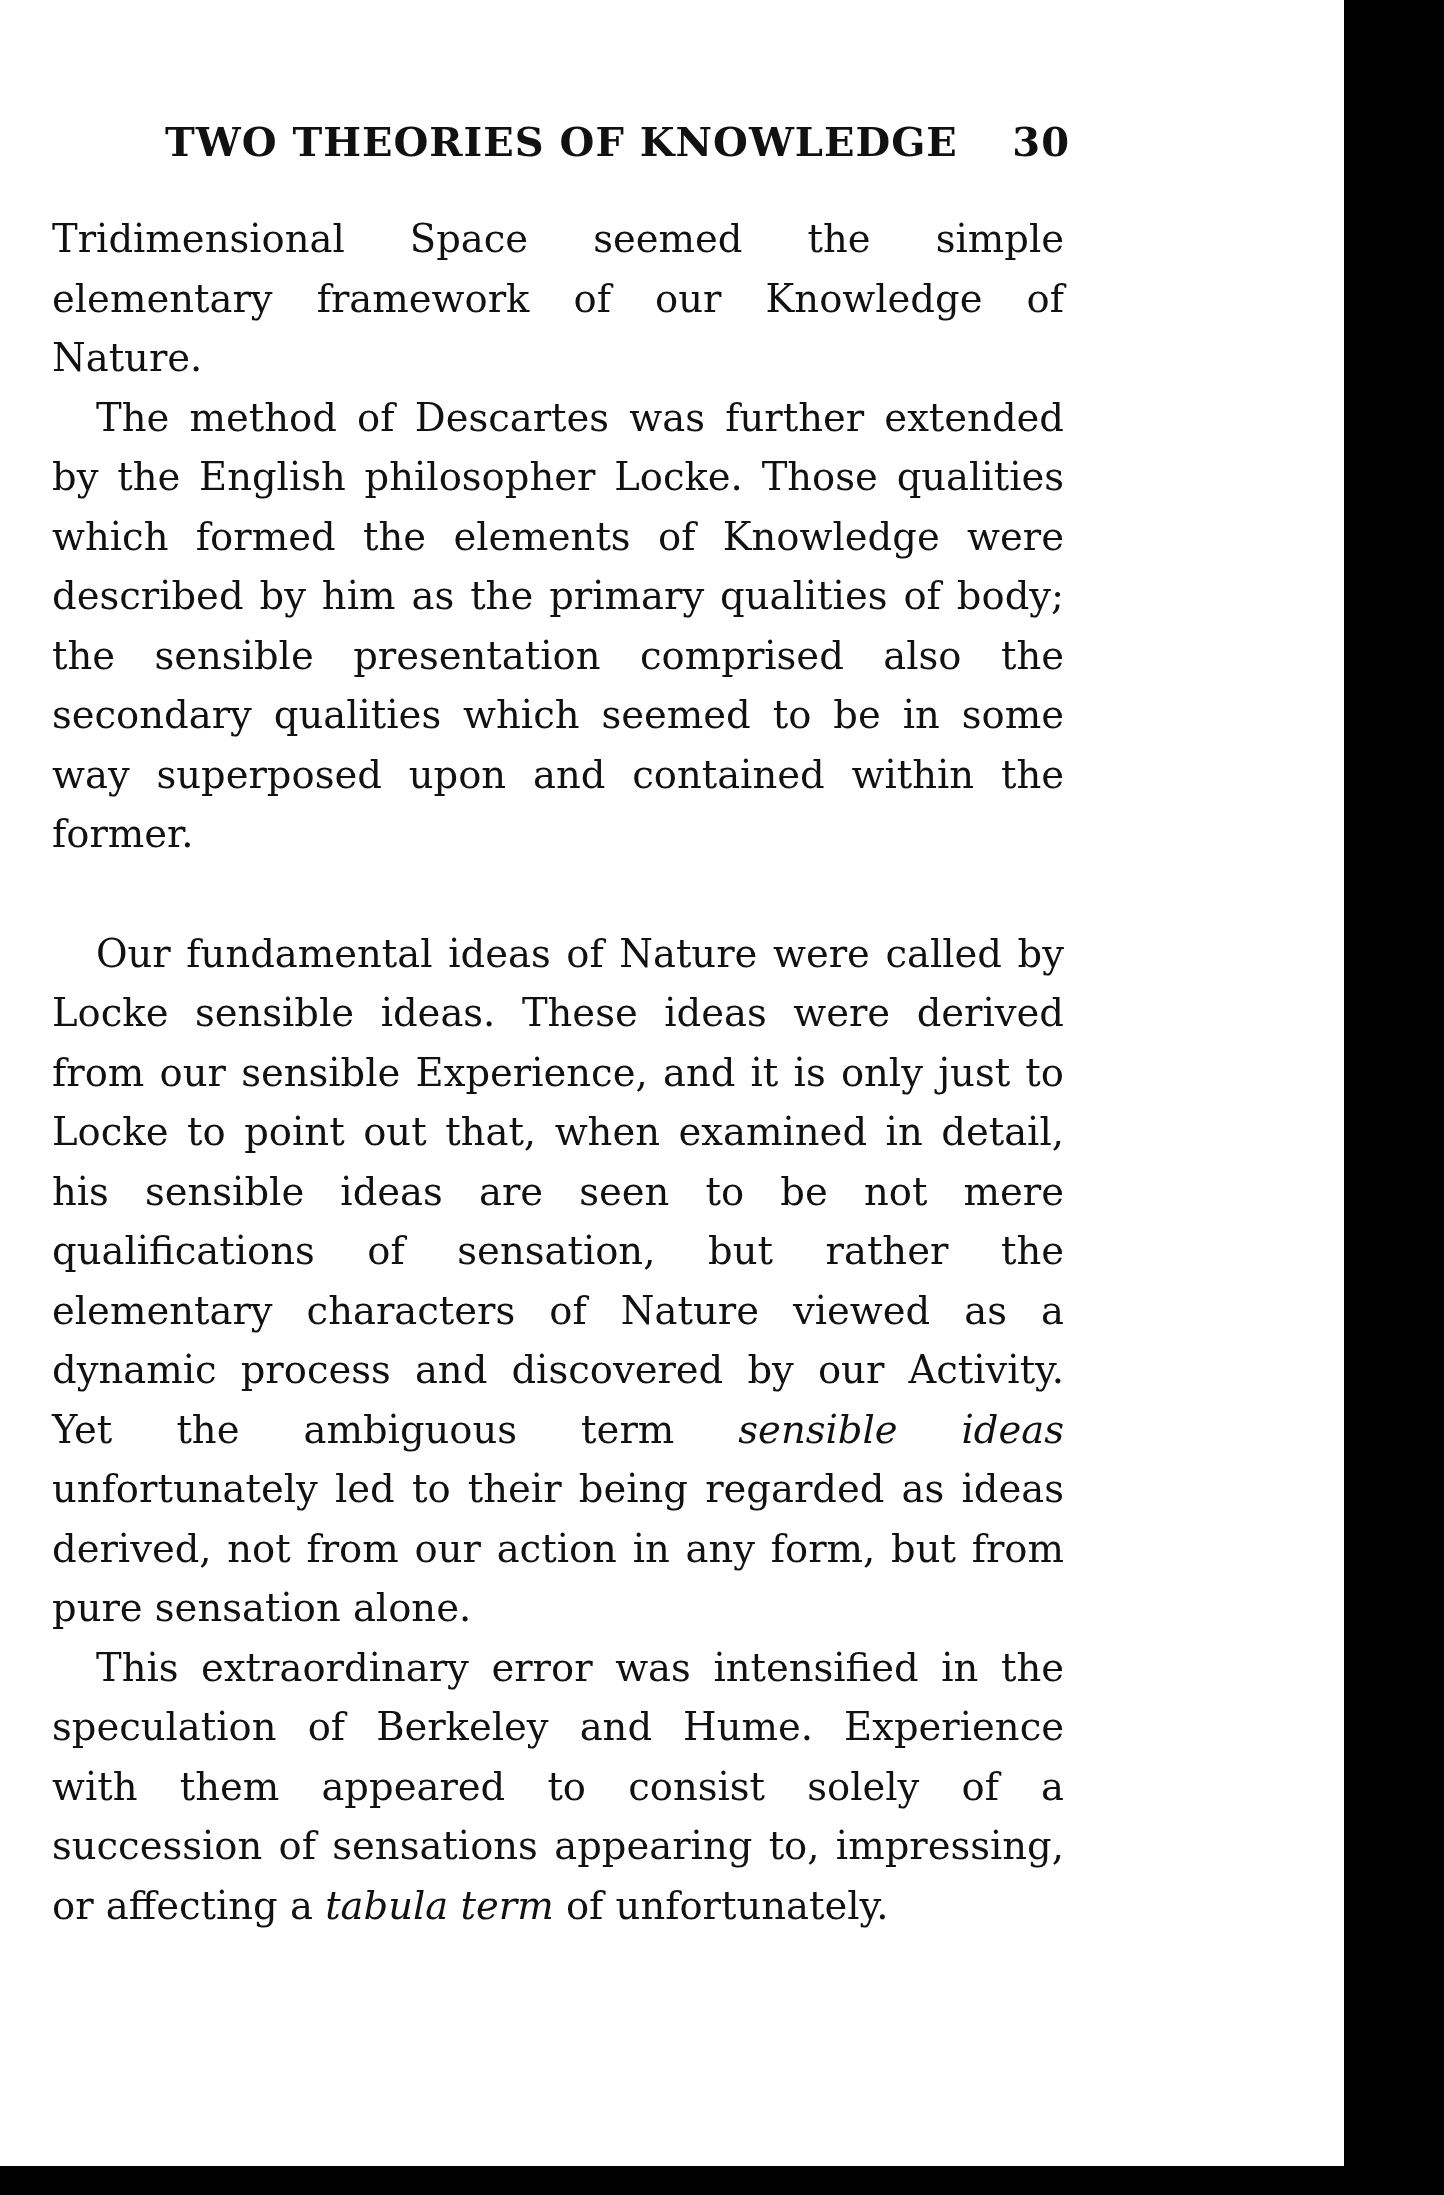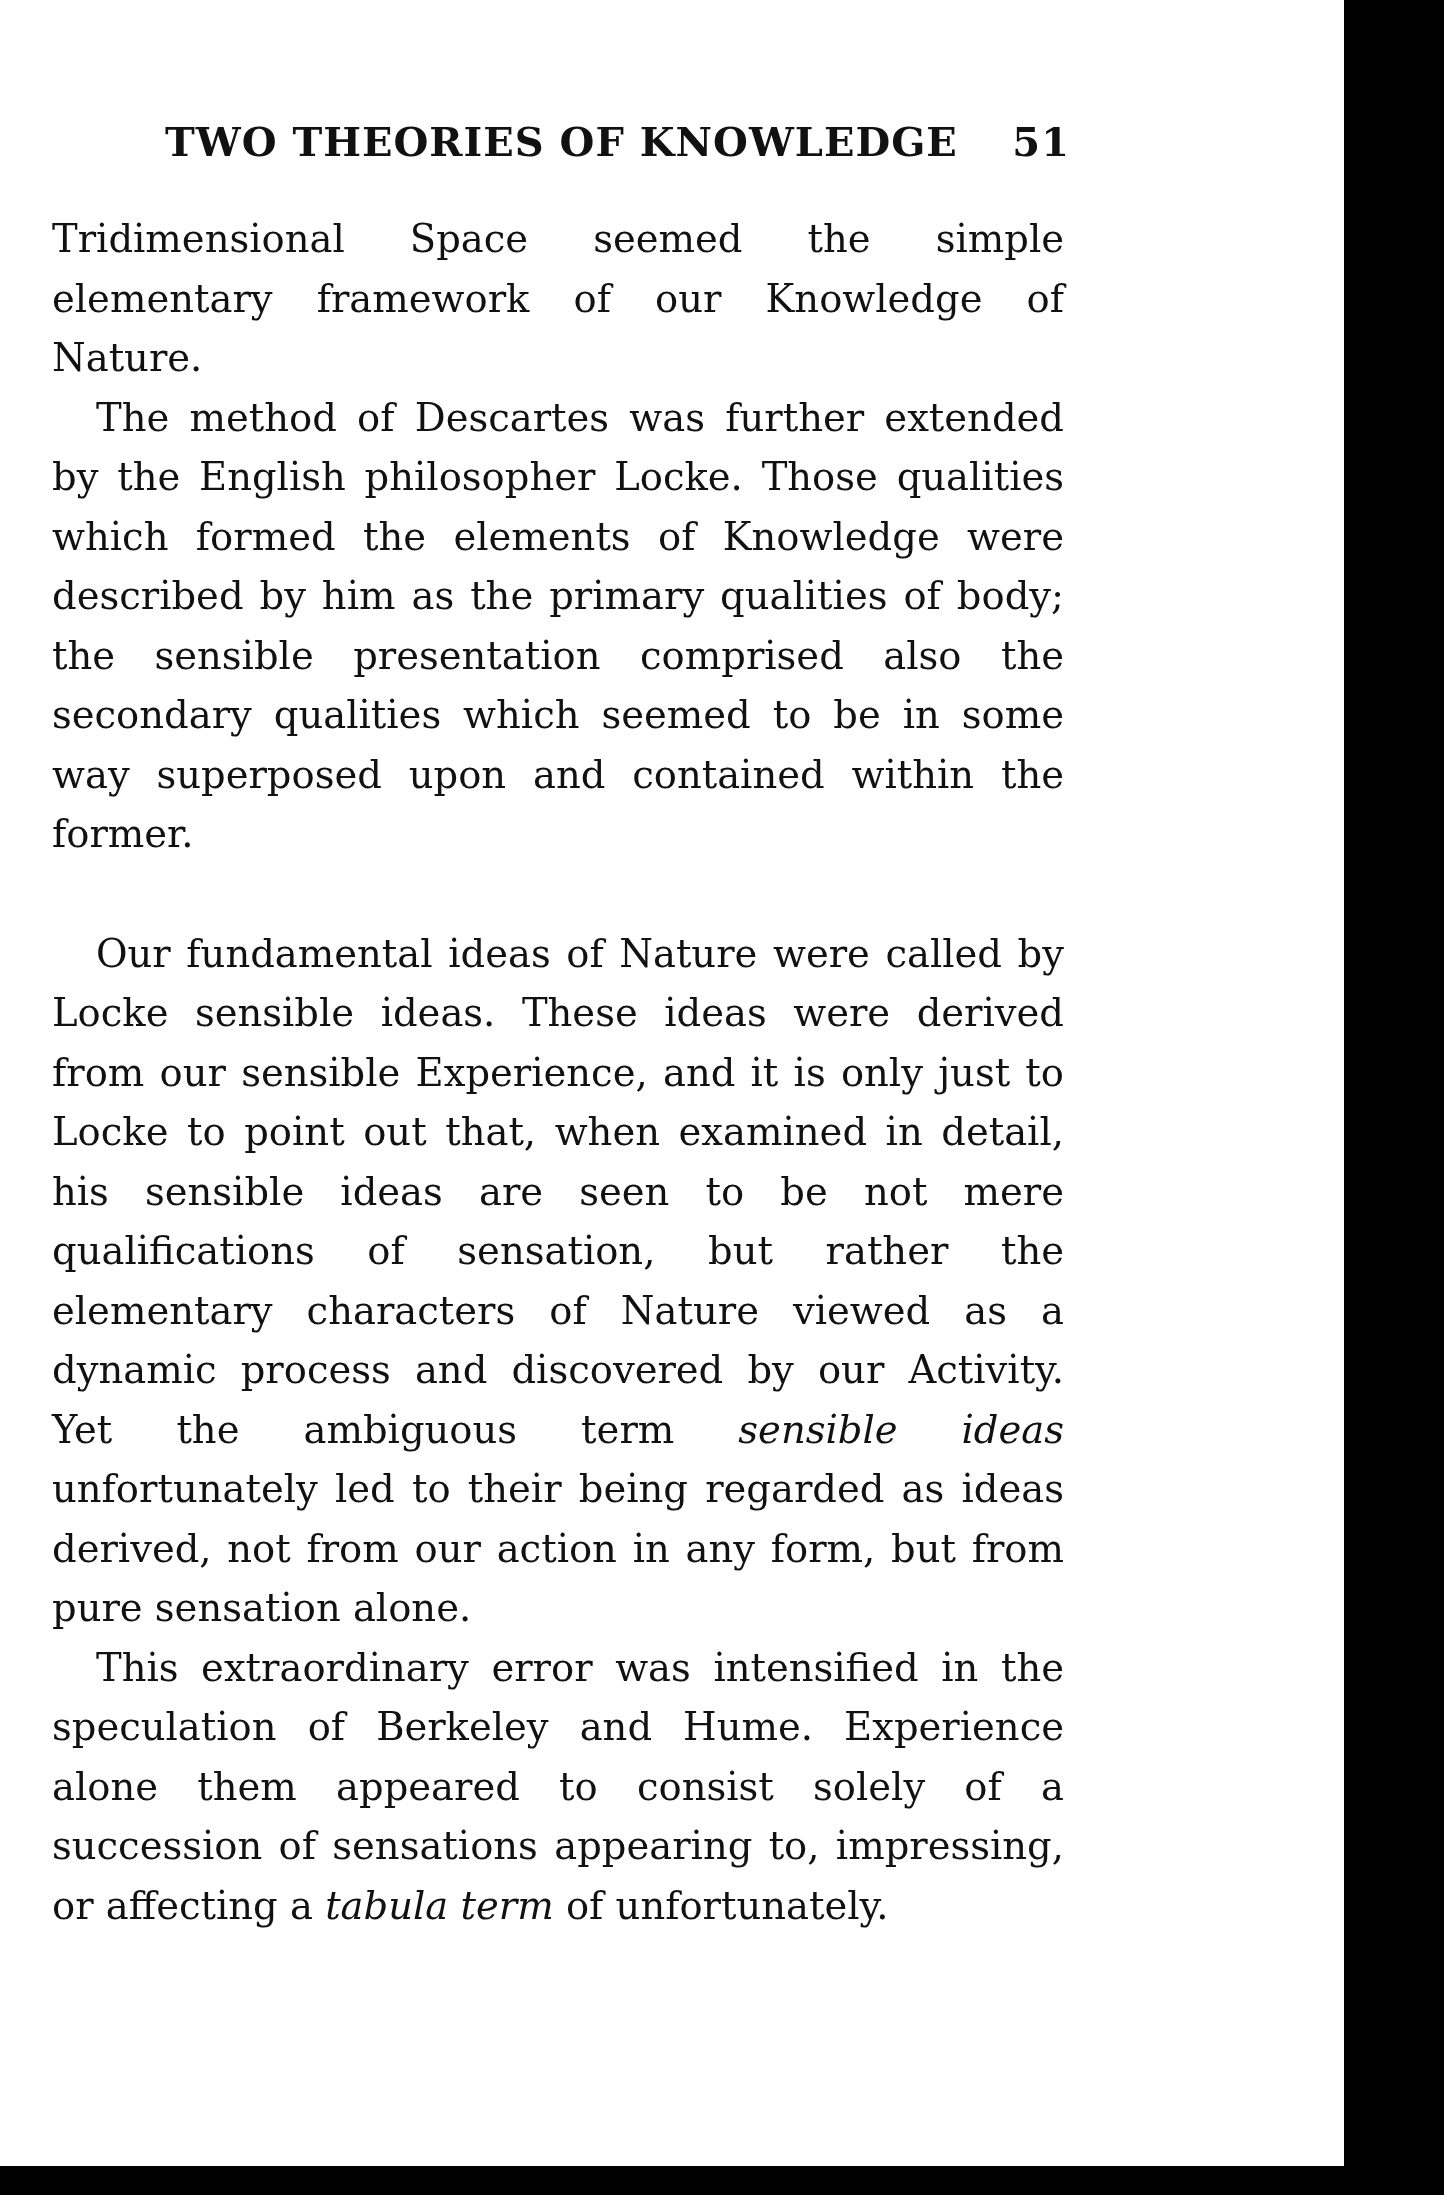--- a/index.html
+++ b/index.html
@@ -11,21 +11,21 @@
   .body p.ind { text-indent:44px; }
   .body p.gap { margin-top:60px; }
   em { font-style:italic; }
 </style>
 </head>
 <body>
 
 <div class="page">
   <div class="header">
     <span>TWO THEORIES OF KNOWLEDGE</span>
-    <span>51</span>
+    <span>30</span>
   </div>
   <div class="body">
     <p><span>Tridimensional Space seemed the simple elementary framework of our Knowledge of Nature.</span></p>
     <p class="ind"><span>The method of Descartes was further extended by the English philosopher Locke. Those qualities which formed the elements of Knowledge were described by him as the primary qualities of body; the sensible presentation comprised also the secondary qualities which seemed to be in some way superposed upon and contained within the former.</span></p>
     <p class="ind gap"><span>Our fundamental ideas of Nature were called by Locke sensible ideas. These ideas were derived from our sensible Experience, and it is only just to Locke to point out that, when examined in detail, his sensible ideas are seen to be not mere qualifications of sensation, but rather the elementary characters of Nature viewed as a dynamic process and discovered by our Activity. Yet the ambiguous term </span><em>sensible ideas</em><span> unfortunately led to their being regarded as ideas derived, not from our action in any form, but from pure sensation alone.</span></p>
-    <p class="ind"><span>This extraordinary error was intensified in the speculation of Berkeley and Hume. Experience alone them appeared to consist solely of a succession of sensations appearing to, impressing, or affecting a </span><em>tabula term</em><span> of unfortunately.</span></p>
+    <p class="ind"><span>This extraordinary error was intensified in the speculation of Berkeley and Hume. Experience with them appeared to consist solely of a succession of sensations appearing to, impressing, or affecting a </span><em>tabula term</em><span> of unfortunately.</span></p>
   </div>
 </div>
 
 </body></html>

